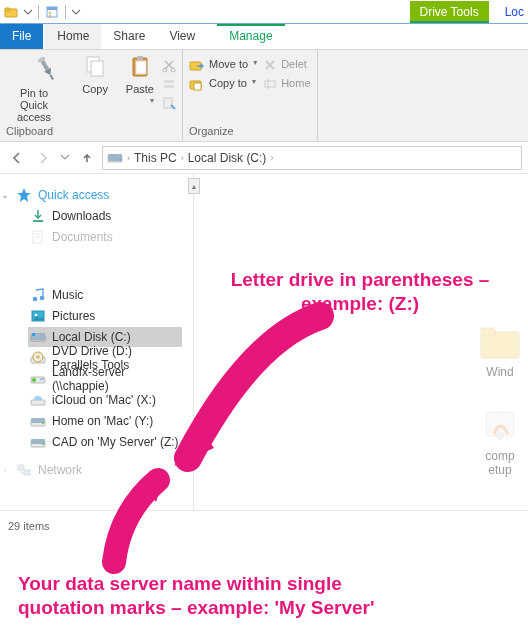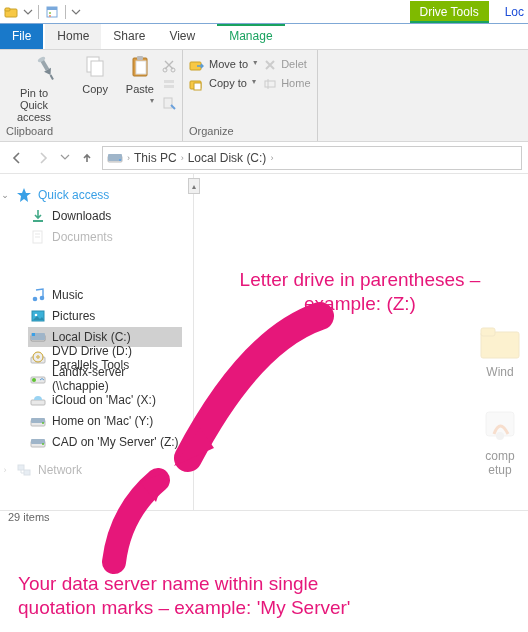--- a/index.html
+++ b/index.html
@@ -60,23 +60,23 @@
   .nav-item svg,.nav-item .ic{display:block}
   .caret{width:10px;display:inline-flex;justify-content:center;color:#888;font-size:9px;margin-left:-12px}
   .nav-sep{height:12px}
   
   .vsep{width:16px;position:relative}
   .vsep::before{content:"";position:absolute;left:7px;top:0;bottom:0;width:1px;background:#e5e5e5}
   .thumb{position:absolute;left:2px;top:4px;width:12px;height:16px;background:#f0f0f0;border:1px solid #ccc;display:flex;align-items:center;justify-content:center;font-size:8px;color:#777}
   .content{flex:1;position:relative;padding:20px 8px 0 12px;font-size:12px;color:var(--text-dim)}
   .content .col{position:absolute;display:flex;flex-direction:column;align-items:center;gap:4px;text-align:center;line-height:1.1}
   
-  .status{height:22px;border-top:1px solid #e5e5e5;display:flex;align-items:flex-start;padding:0 8px;font-size:11px;color:var(--text-muted)}
-  
-  .anno{position:absolute;left:0;right:0;pointer-events:none;font-weight:400;color:var(--pink);font-family:Arial,sans-serif}
+  .status{height:22px;border-top:1px solid #e5e5e5;display:flex;align-items:flex-end;padding:0 8px;font-size:11px;color:var(--text-muted)}
+  
+  .anno{position:absolute;left:0;right:0;pointer-events:none;font-weight:700;color:var(--pink);font-family:Arial,sans-serif}
   .anno .txt{position:absolute;line-height:1.25}
   .anno .outline{text-shadow:
     -1px -1px 0 #fff,1px -1px 0 #fff,-1px 1px 0 #fff,1px 1px 0 #fff,
     -2px 0 0 #fff,2px 0 0 #fff,0 -2px 0 #fff,0 2px 0 #fff}
   .arrow{position:absolute}
   .arrow svg{display:block}
   
   svg{overflow:visible}
 </style>
 </head>

